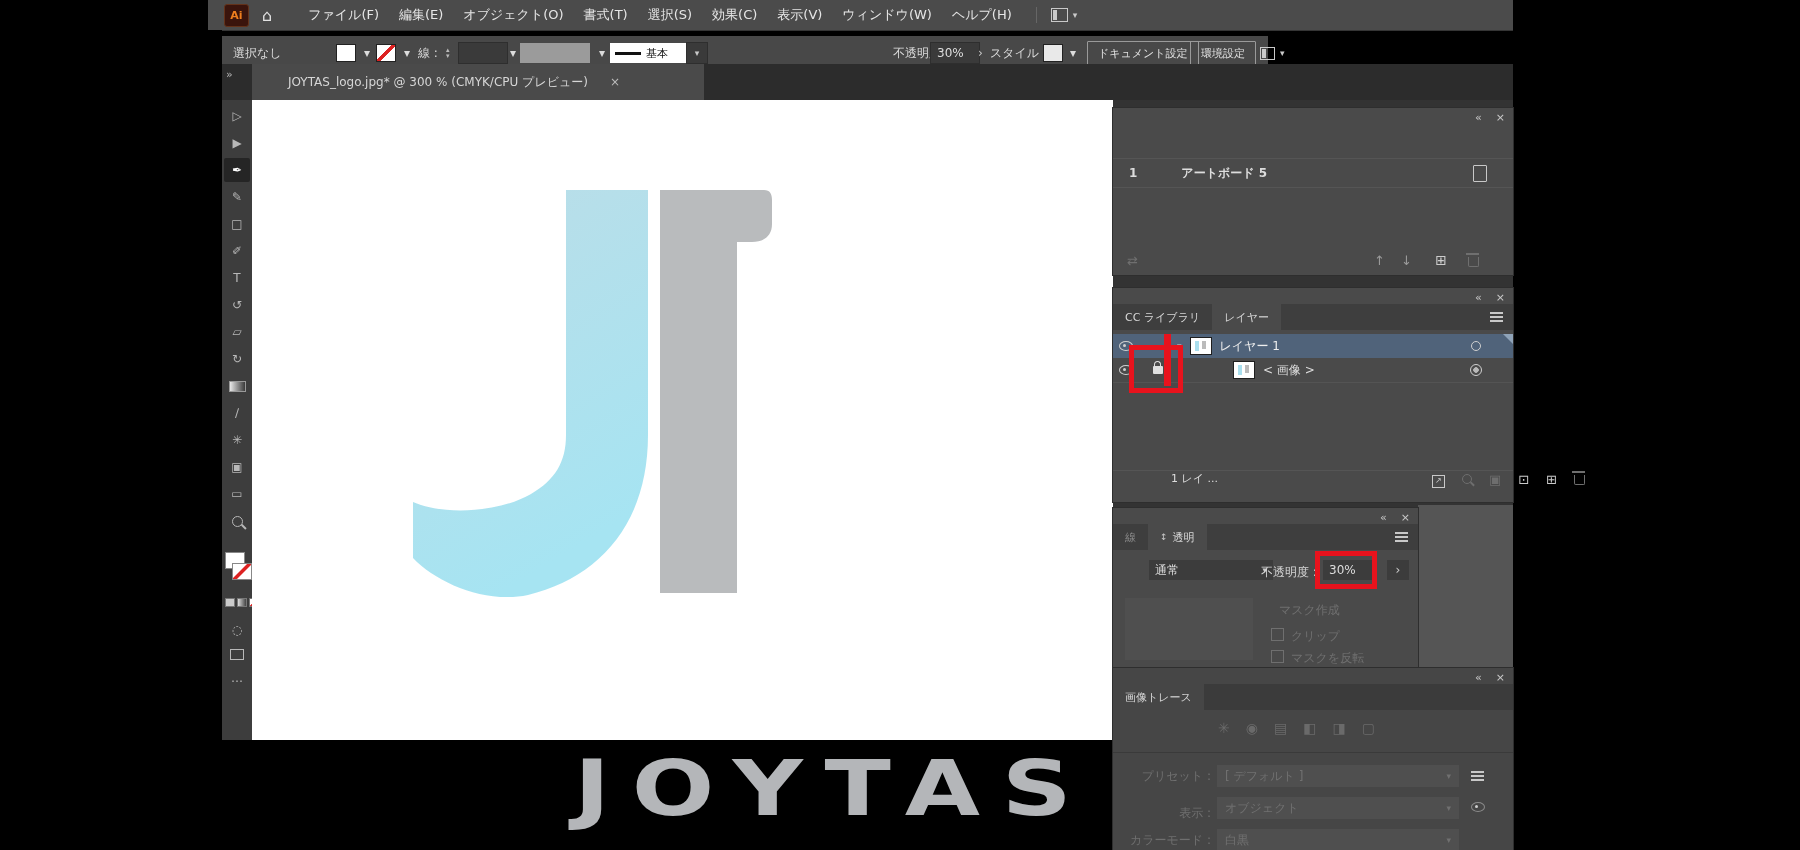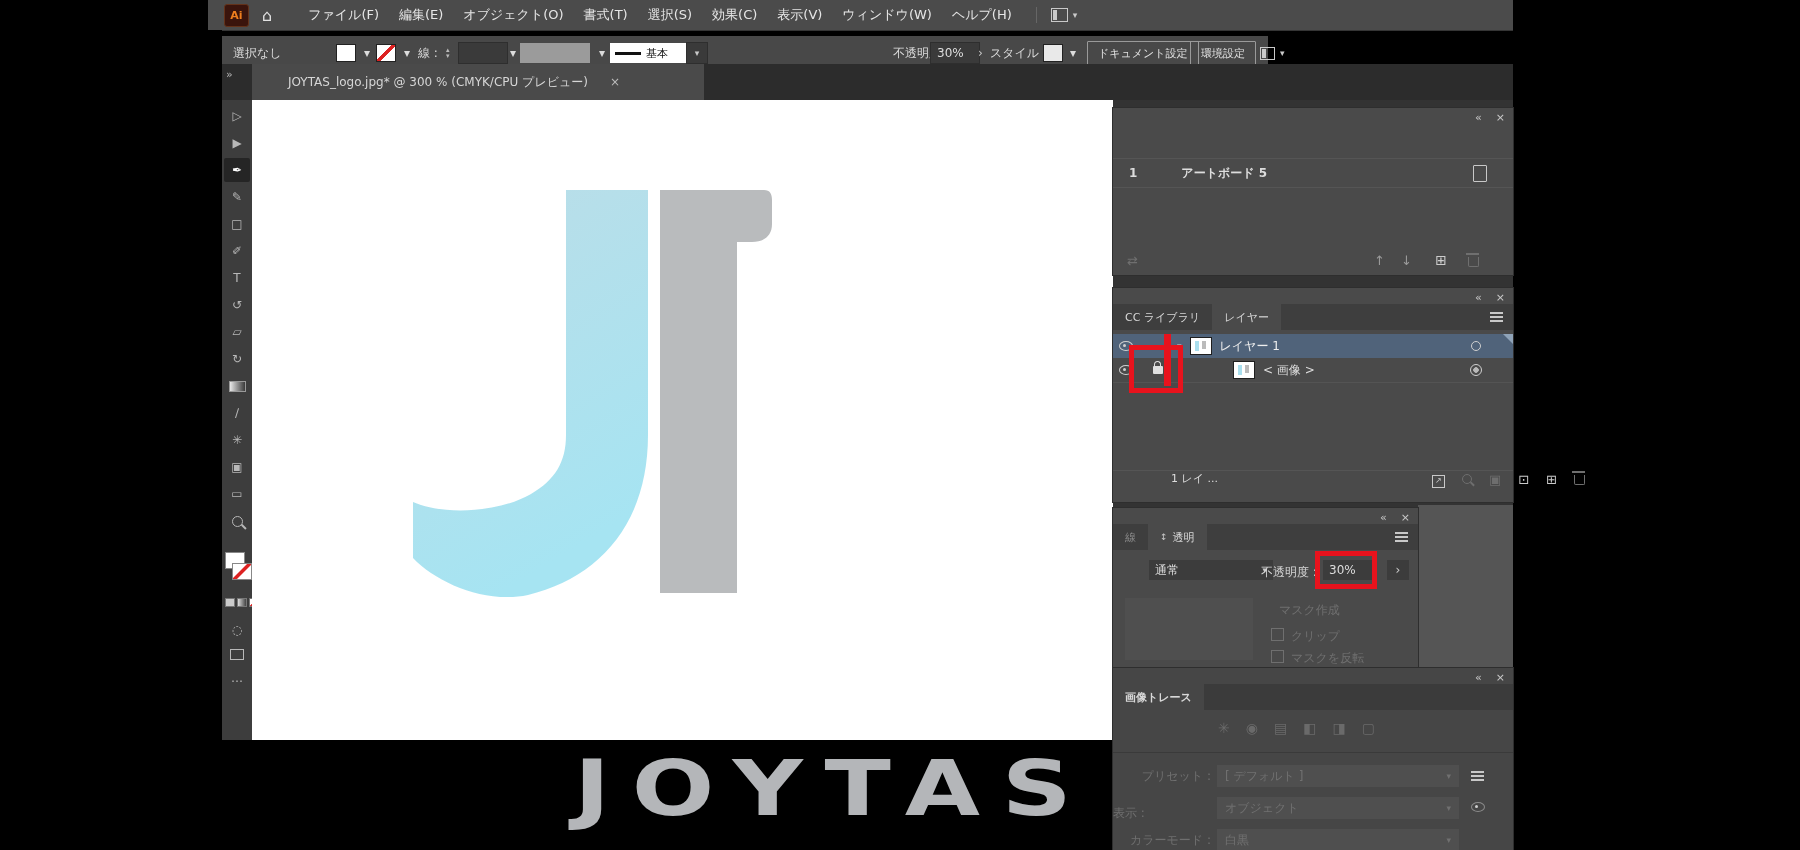--- a/index.html
+++ b/index.html
@@ -319,21 +319,21 @@
     <div class="abs dim" style="left:166px;top:94px;font-size:12px;">マスク作成</div>
     <div class="abs dim" style="left:158px;top:120px;font-size:12px;"><span class="cbx"></span><span>クリップ</span></div>
     <div class="abs dim" style="left:158px;top:142px;font-size:12px;"><span class="cbx"></span><span>マスクを反転</span></div>
   </div>
 
   <div class="panel" style="left:1113px;top:668px;width:400px;height:182px;background:#464646;">
     <div class="ptop">
       <span>«</span>
       <span>×</span>
     </div>
-    <div class="tabrow" style="top:16px;background:#3b3b3b;font-weight:bold;">
+    <div class="tabrow" style="top:16px;background:#3b3b3b;">
       <div class="ptab active" style="background:#464646;">画像トレース</div>
     </div>
     <div id="trace-icons" class="abs" style="left:105px;top:52px;display:flex;gap:16px;font-size:14px;color:#6a6a6a;">
         <span>✳</span>
         <span>◉</span>
         <span>▤</span>
         <span>◧</span>
         <span>◨</span>
         <span>▢</span>
       </div>
@@ -341,21 +341,21 @@
     <div id="trace-rows">
         <div class="abs" style="left: 0px; top: 96px; width: 400px; height: 24px; display: flex; align-items: center;">
           <span style="width: 98px; text-align: right; font-size: 12px; color: rgb(111, 111, 111);">プリセット :</span>
           <div class="pwell-dim" style="margin-left: 6px; width: 226px; justify-content: space-between;">
             <span>[ デフォルト ]</span>
             <span style="font-size:9px;">▾</span>
           </div>
           <span class="ham" style="margin-left: 12px; color: rgb(111, 111, 111); font-size: 12px; width: 13px;"></span>
         </div>
         <div class="abs" style="left: 0px; top: 128px; width: 400px; height: 24px; display: flex; align-items: center;">
-          <span style="width: 98px; text-align: left; font-size: 12px; color: rgb(111, 111, 111); margin-top: 10px;">表示 :</span>
+          <span style="width: 98px; text-align: right; font-size: 12px; color: rgb(111, 111, 111); margin-top: 10px;">表示 :</span>
           <div class="pwell-dim" style="margin-left: 6px; width: 226px; justify-content: space-between;">
             <span>オブジェクト</span>
             <span style="font-size:9px;">▾</span>
           </div>
           <span style="margin-left: 12px; color: rgb(111, 111, 111); font-size: 12px;"><span class="eyeic" style="display:inline-block;border-color:#8a8a8a;"></span></span>
         </div>
         <div class="abs" style="left: 0px; top: 160px; width: 400px; height: 24px; display: flex; align-items: center;">
           <span style="width: 98px; text-align: right; font-size: 12px; color: rgb(111, 111, 111);">カラーモード :</span>
           <div class="pwell-dim" style="margin-left: 6px; width: 226px; justify-content: space-between;">
             <span>白黒</span>

